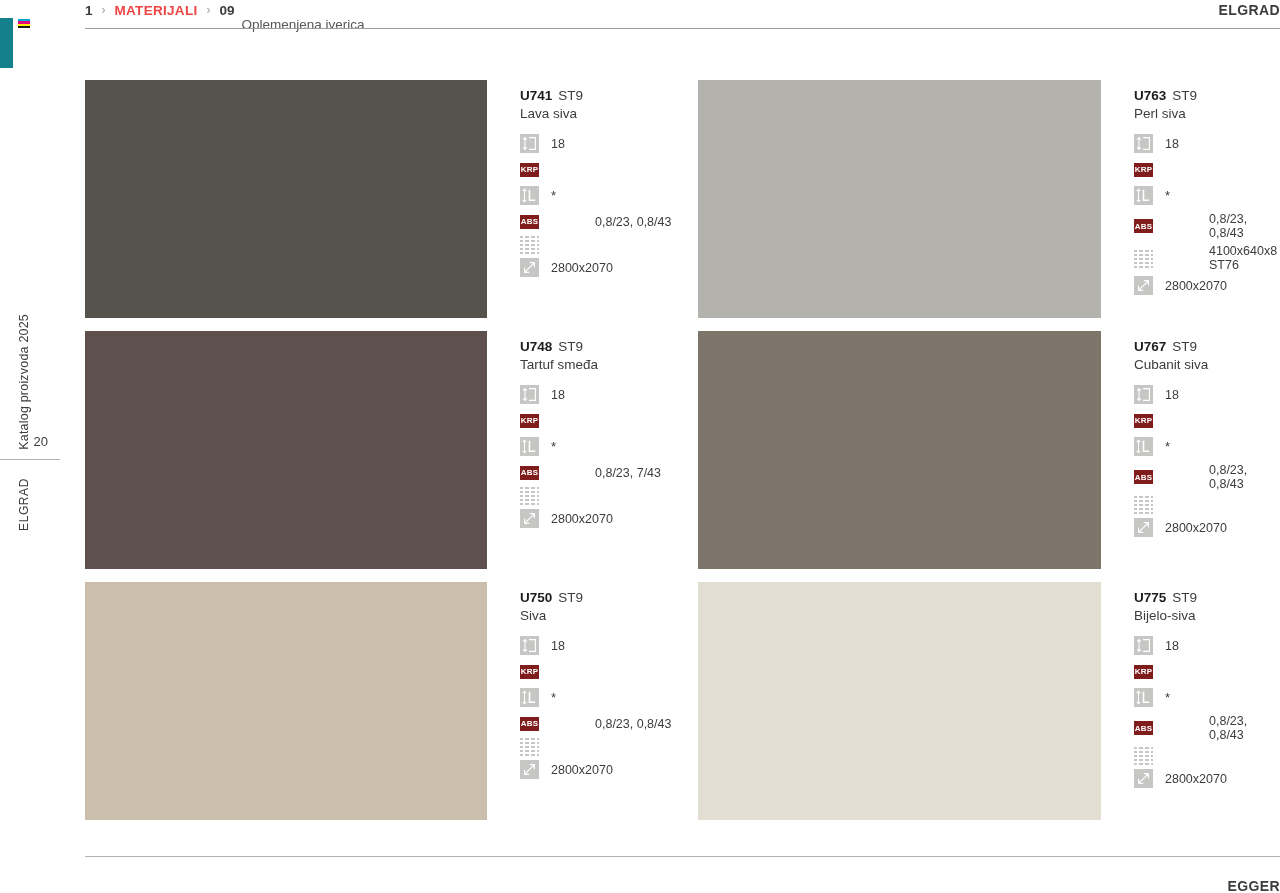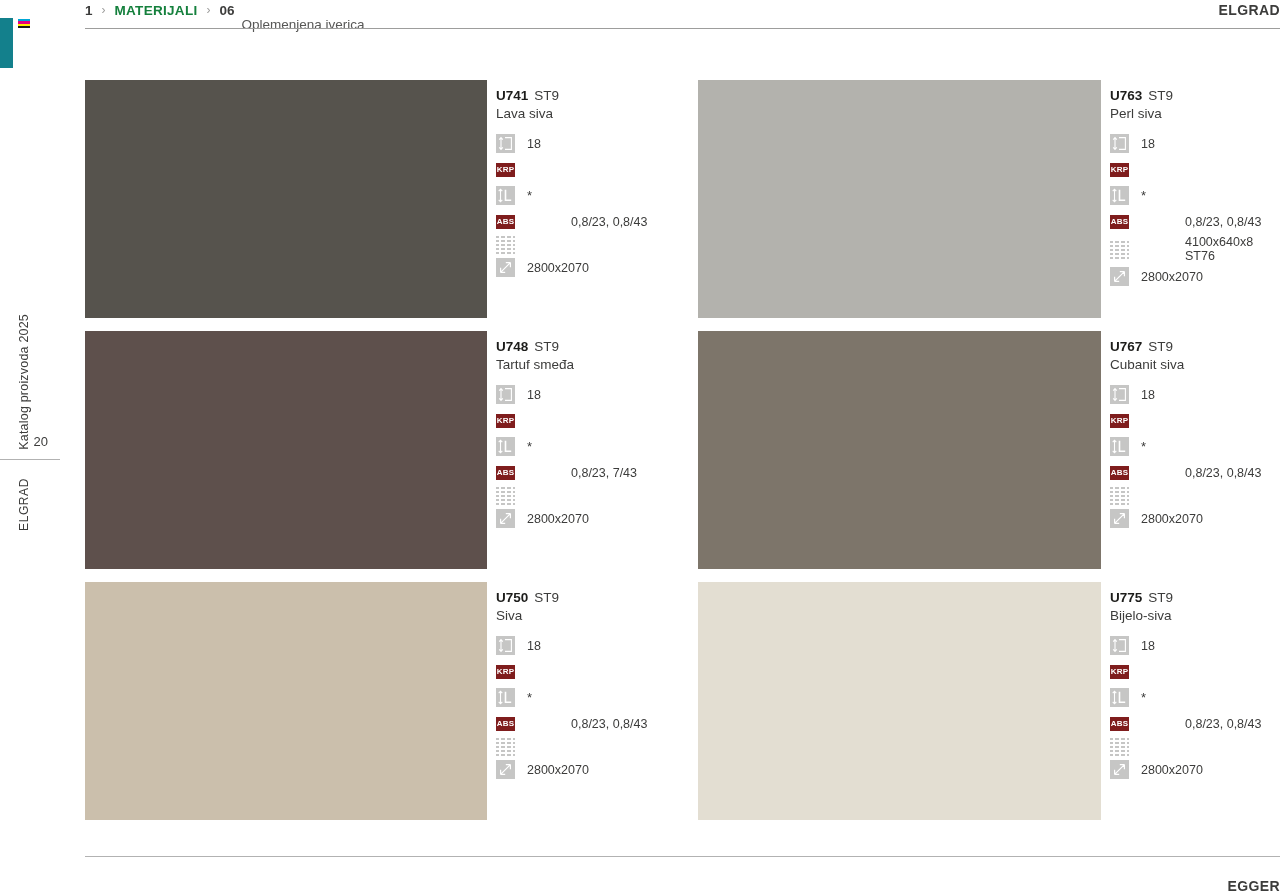--- a/index.html
+++ b/index.html
@@ -57,21 +57,21 @@
   }
 
   
   .breadcrumb {
     position: absolute; left: 85px; top: 0px; height: 20px;
     display: flex; align-items: center; gap: 0px;
     font-size: 13.5px; color: #3c3c3b;
   }
   .bc-num { font-weight: bold; color:#3c3c3b; }
   .bc-sep { color:#9d9d9c; margin: 0 9px; font-size: 12px; }
-  .bc-strong { font-weight: bold; letter-spacing: .3px; color:#15803d; }
+  .bc-strong { font-weight: bold; letter-spacing: .3px; color:#ef4444; }
   .bc-idx { font-weight: bold; color:#3c3c3b; margin-right:7px; }
   .bc-plain { color:#575756;margin-top:29px; }
 
   .header-brand {
     position: absolute; right: 0px; top: 0px; height: 20px;
     display:flex; align-items:center;
     font-size: 14px; font-weight: bold; color: #3c3c3b; letter-spacing:.4px;
   }
   .header-rule {
     position: absolute; left: 85px; top: 28px; width: 1195px; height: 1px;
@@ -83,21 +83,21 @@
     position: absolute; left: 85px; top: 80px;
     width: 1195px;
     display: grid;
     grid-template-columns: 613px 582px;
     grid-template-rows: 251px 251px 251px;
   }
   .cell { display: flex; }
   .swatch { flex: 0 0 auto; }
   .col-a .swatch { width: 402px; height: 238px; }
   .col-b .swatch { width: 403px; height: 238px; }
-  .info { padding-left: 9px; padding-top: 8px; }
+  .info { padding-left: 33px; padding-top: 8px; }
   .col-b .info { }
 
   .title-line { font-size: 13.5px; color: #1d1d1b; margin-bottom: 3px; }
   .title-line .code { font-weight: bold; }
   .title-line .fin { margin-left: 6px; color:#3c3c3b; }
   .subtitle { font-size: 13.5px; color: #3c3c3b; margin-bottom: 13px; }
 
   .spec { display: flex; align-items: center; min-height: 19px; margin-bottom: 7px; }
   .spec.tight { margin-bottom: 4px; gap: 44px; }
   .spec .txt { font-size: 12.5px; color: #3c3c3b; margin-left: 12px; }
@@ -161,21 +161,21 @@
     <div class="rail-brand">
       <span>ELGRAD</span>
     </div>
   </div>
 
   <div class="breadcrumb">
     <span class="bc-num">1</span>
     <span class="bc-sep">›</span>
     <span class="bc-strong">MATERIJALI</span>
     <span class="bc-sep">›</span>
-    <span class="bc-idx">06</span>
+    <span class="bc-idx">09</span>
     <span class="bc-plain">Oplemenjena iverica</span>
   </div>
   <div class="header-brand">ELGRAD</div>
   <div class="header-rule"></div>
 
   <div class="grid">
 
     <div class="cell col-a">
       <div class="swatch" id="sw0" style="background: rgb(86, 83, 77);"></div>
       <div class="info">

